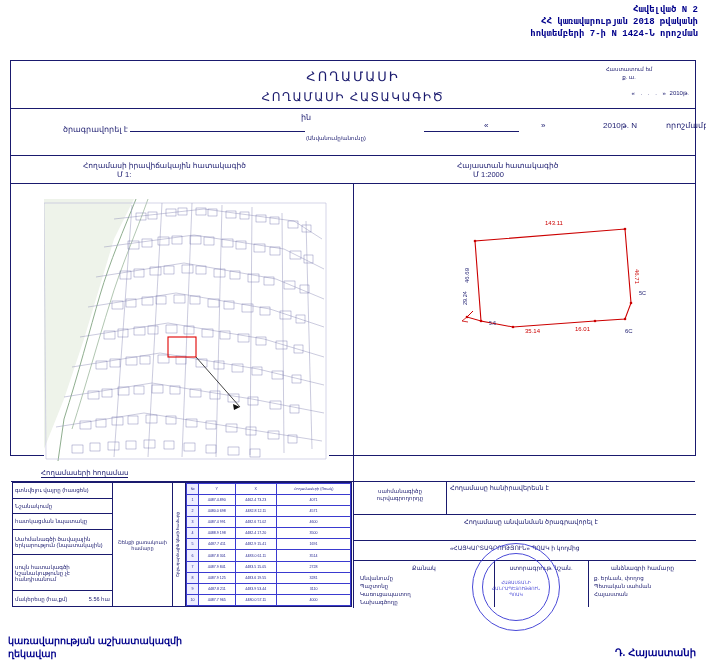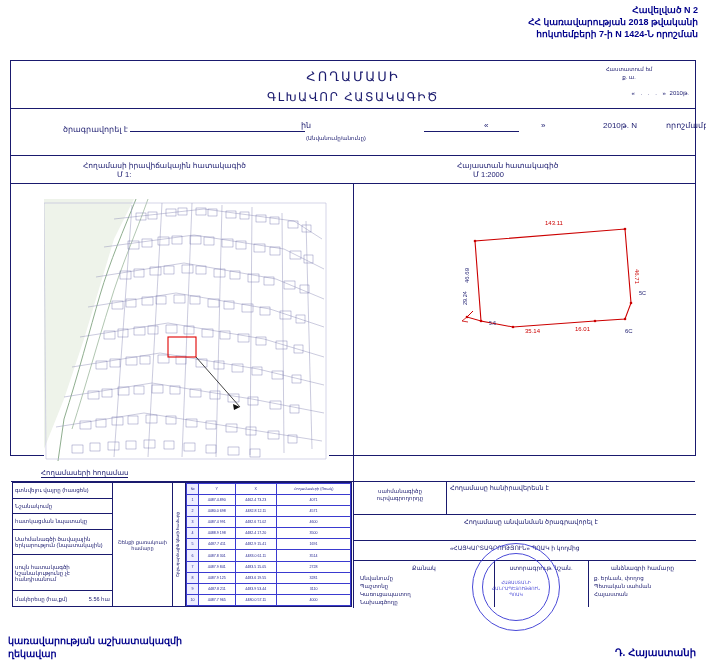--- a/index.html
+++ b/index.html
@@ -12,20 +12,21 @@
     overflow:hidden;
   }
   .doc{position:absolute;left:0;top:0;width:706px;height:666px;}
 
   
   .hdr{
     position:absolute;right:8px;top:4px;
     text-align:right;
     font-size:9px;font-weight:bold;color:#00008b;
     line-height:12px;
+    font-family:Liberation Mono, monospace;
   }
 
   
   .frame{
     position:absolute;left:10px;top:60px;width:686px;height:396px;
     border:1px solid #1a1a6e;
     box-sizing:border-box;
   }
   
   .hr{position:absolute;left:0;width:100%;height:0;border-top:1px solid #1a1a6e;}
@@ -55,21 +56,21 @@
   }
   .dateline .dots{letter-spacing:2px;}
 
   
   .trow{
     position:absolute;left:0;top:52px;width:100%;height:40px;
     font-size:8px;color:#1a1a6e;
   }
   .trow .t1{position:absolute;left:52px;top:8px;}
   .trow .ul{display:inline-block;border-bottom:1px solid #1a1a6e;height:10px;}
-  .trow .t2{position:absolute;left:290px;top:8px;}
+  .trow .t2{position:absolute;left:290px;top:0;}
   .trow .t3{position:absolute;left:413px;top:8px;}
   .trow .t4{position:absolute;left:473px;top:8px;}
   .trow .t5{position:absolute;left:530px;top:8px;}
   .trow .t6{position:absolute;left:592px;top:8px;}
   .trow .small{position:absolute;left:295px;top:22px;font-size:5.5px;color:#1a1a6e;}
 
   
   .scale-left{position:absolute;left:72px;top:100px;font-size:7.5px;}
   .scale-left .l2{display:block;margin-left:34px;}
   .scale-right{position:absolute;left:446px;top:100px;font-size:7.5px;}
@@ -165,21 +166,21 @@
 
     <div class="hr hr1"></div>
     <div class="hr hr2"></div>
     <div class="hr hr3"></div>
     <div class="hr hr4"></div>
     <div class="vdiv"></div>
     <div class="vdiv2"></div>
 
     <div class="title">
       <div>ՀՈՂԱՄԱՍԻ</div>
-      <div class="l2">ԳԼԽԱՎՈՐ ՀԱՏԱԿԱԳԻԾ</div>
+      <div class="l2">ՀՈՂԱՄԱՍԻ ՀԱՏԱԿԱԳԻԾ</div>
     </div>
 
     <div class="hdr-right-box">
       <div>Հաստատում եմ</div>
       <div>ք. ա.</div>
     </div>
     <div class="dateline">
       <span class="dots">« . . . »</span>
       <span>2010թ.</span>
     </div>

